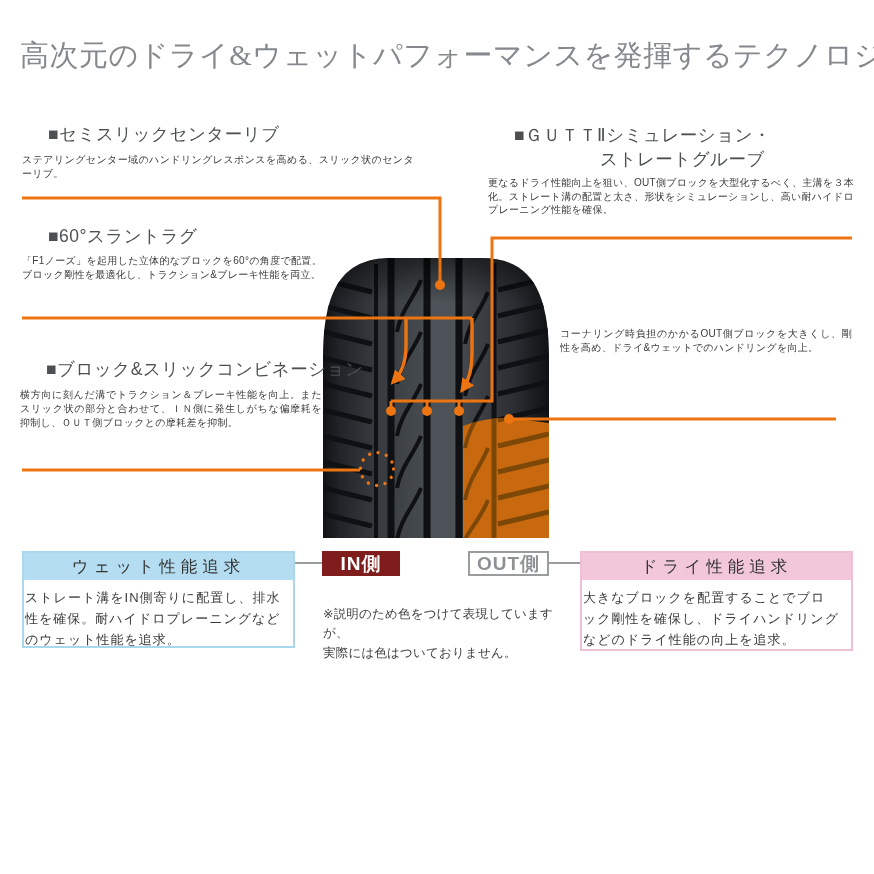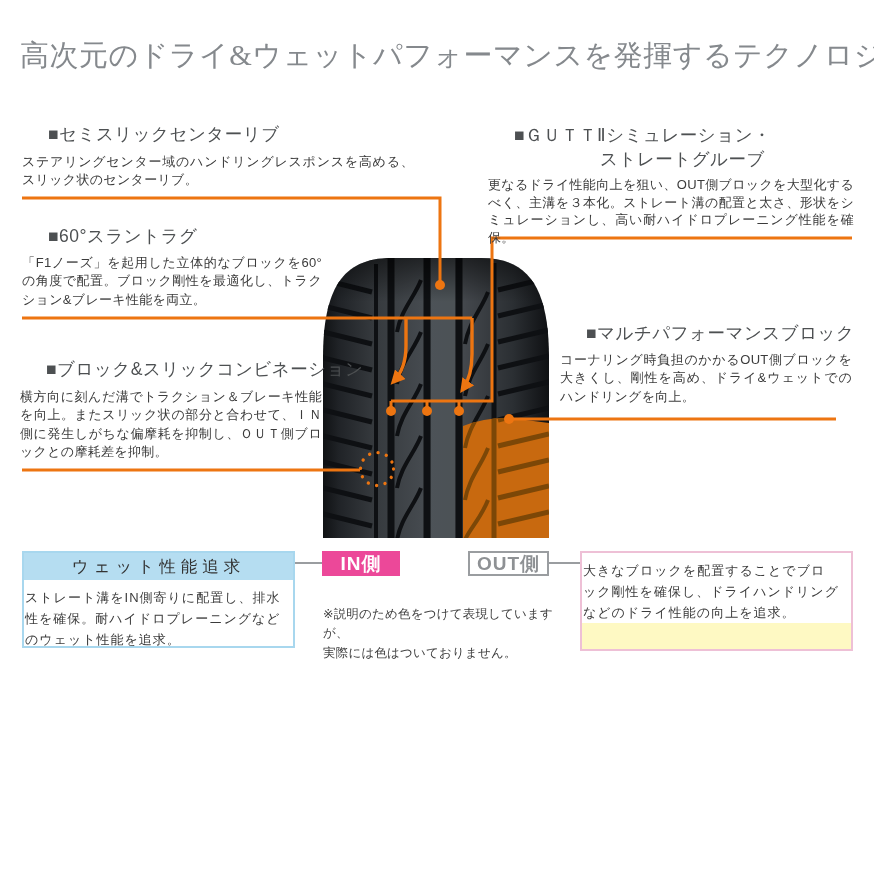--- a/index.html
+++ b/index.html
@@ -10,21 +10,21 @@
   .abs{position:absolute;}
   #title{
     left:20px;top:36px;width:840px;
     font-family:"Liberation Serif","DejaVu Serif",serif;
     font-size:29px;color:#85898d;letter-spacing:0.5px;white-space:nowrap;
   }
   .feature-heading{
     font-size:17.5px;color:#4d5052;letter-spacing:0.5px;line-height:24px;white-space:nowrap;margin-left:26px;
   }
   .feature-body{
-    font-size:13px;line-height:1.42;color:#3b3b3b;letter-spacing:0.3px;text-align:justify;
+    font-size:10px;line-height:1.42;color:#3b3b3b;letter-spacing:0.3px;text-align:justify;
   }
   #svg-layer{left:0;top:0;pointer-events:none;}
   .legend-box{
     border-radius:0;overflow:hidden;background:#fef9c3;box-sizing:border-box;
   }
   .legend-box.wet{border:2px solid #a8d7ee;}
   .legend-box.dry{border:2px solid #eec0d6;}
   .legend-head{
     height:27px;line-height:27px;text-align:center;
     font-size:16.5px;letter-spacing:5px;color:#333;font-weight:500;
@@ -32,21 +32,21 @@
   .legend-box.wet .legend-head{background:#b5ddf1;}
   .legend-box.dry .legend-head{background:#f3c7da;}
   .legend-body{
     background:#fff;padding:7px 12px 0 1px;font-size:13px;line-height:1.62;
     letter-spacing:1px;color:#3b3b3b;
   }
   .side-label{
     height:25px;box-sizing:border-box;text-align:center;
     font-size:19px;font-weight:bold;letter-spacing:1px;
   }
-  #in-label{left:322px;top:551px;width:78px;background:#ec4899;color:#ffffff;line-height:25px;}
+  #in-label{left:322px;top:551px;width:78px;background:#7f1d1d;color:#ffffff;line-height:25px;}
   #out-label{left:468px;top:551px;width:81px;background:#ffffff;border:2px solid #9a9da0;color:#8e9194;line-height:21px;}
   #color-note{
     left:323px;top:605px;width:240px;font-size:12.5px;line-height:1.55;
     color:#3e3e3e;white-space:pre-line;letter-spacing:0.2px;
   }
 </style>
 </head>
 <body>
 
 <div id="page">
@@ -200,32 +200,32 @@
     <div class="feature-body" style="margin-top:7px;width:302px;">横方向に刻んだ溝でトラクション＆ブレーキ性能を向上。またスリック状の部分と合わせて、ＩＮ側に発生しがちな偏摩耗を抑制し、ＯＵＴ側ブロックとの摩耗差を抑制。</div>
   </div>
 
   <div class="abs" style="left:488px;top:123px;width:368px;">
     <div class="feature-heading">■ＧＵＴＴⅡシミュレーション・</div>
     <div class="feature-heading" style="margin-left:21px;text-align:center;">ストレートグルーブ</div>
     <div class="feature-body" style="margin-top:5px;width:366px;line-height:1.35;">更なるドライ性能向上を狙い、OUT側ブロックを大型化するべく、主溝を３本化。ストレート溝の配置と太さ、形状をシミュレーションし、高い耐ハイドロプレーニング性能を確保。</div>
   </div>
 
   <div class="abs" style="left:560px;top:321px;width:294px;">
-    <div class="feature-heading">■マルチパフォーマンスブロック</div>
     <div class="feature-body" style="margin-top:6px;width:292px;">コーナリング時負担のかかるOUT側ブロックを大きくし、剛性を高め、ドライ&amp;ウェットでのハンドリングを向上。</div>
   </div>
 
   <div class="abs legend-box wet" style="left:22px;top:551px;width:273px;height:97px;">
     <div class="legend-head">ウェット性能追求</div>
     <div class="legend-body">ストレート溝をIN側寄りに配置し、排水性を確保。耐ハイドロプレーニングなどのウェット性能を追求。</div>
   </div>
 
   <div id="in-label" class="abs side-label">IN側</div>
   <div id="out-label" class="abs side-label">OUT側</div>
 
   <div id="color-note" class="abs">※説明のため色をつけて表現していますが、
 実際には色はついておりません。</div>
 
   <div class="abs legend-box dry" style="left:580px;top:551px;width:273px;height:100px;">
+    <div class="legend-head">ドライ性能追求</div>
     <div class="legend-body">大きなブロックを配置することでブロック剛性を確保し、ドライハンドリングなどのドライ性能の向上を追求。</div>
   </div>
 
 </div>
 
 </body></html>

